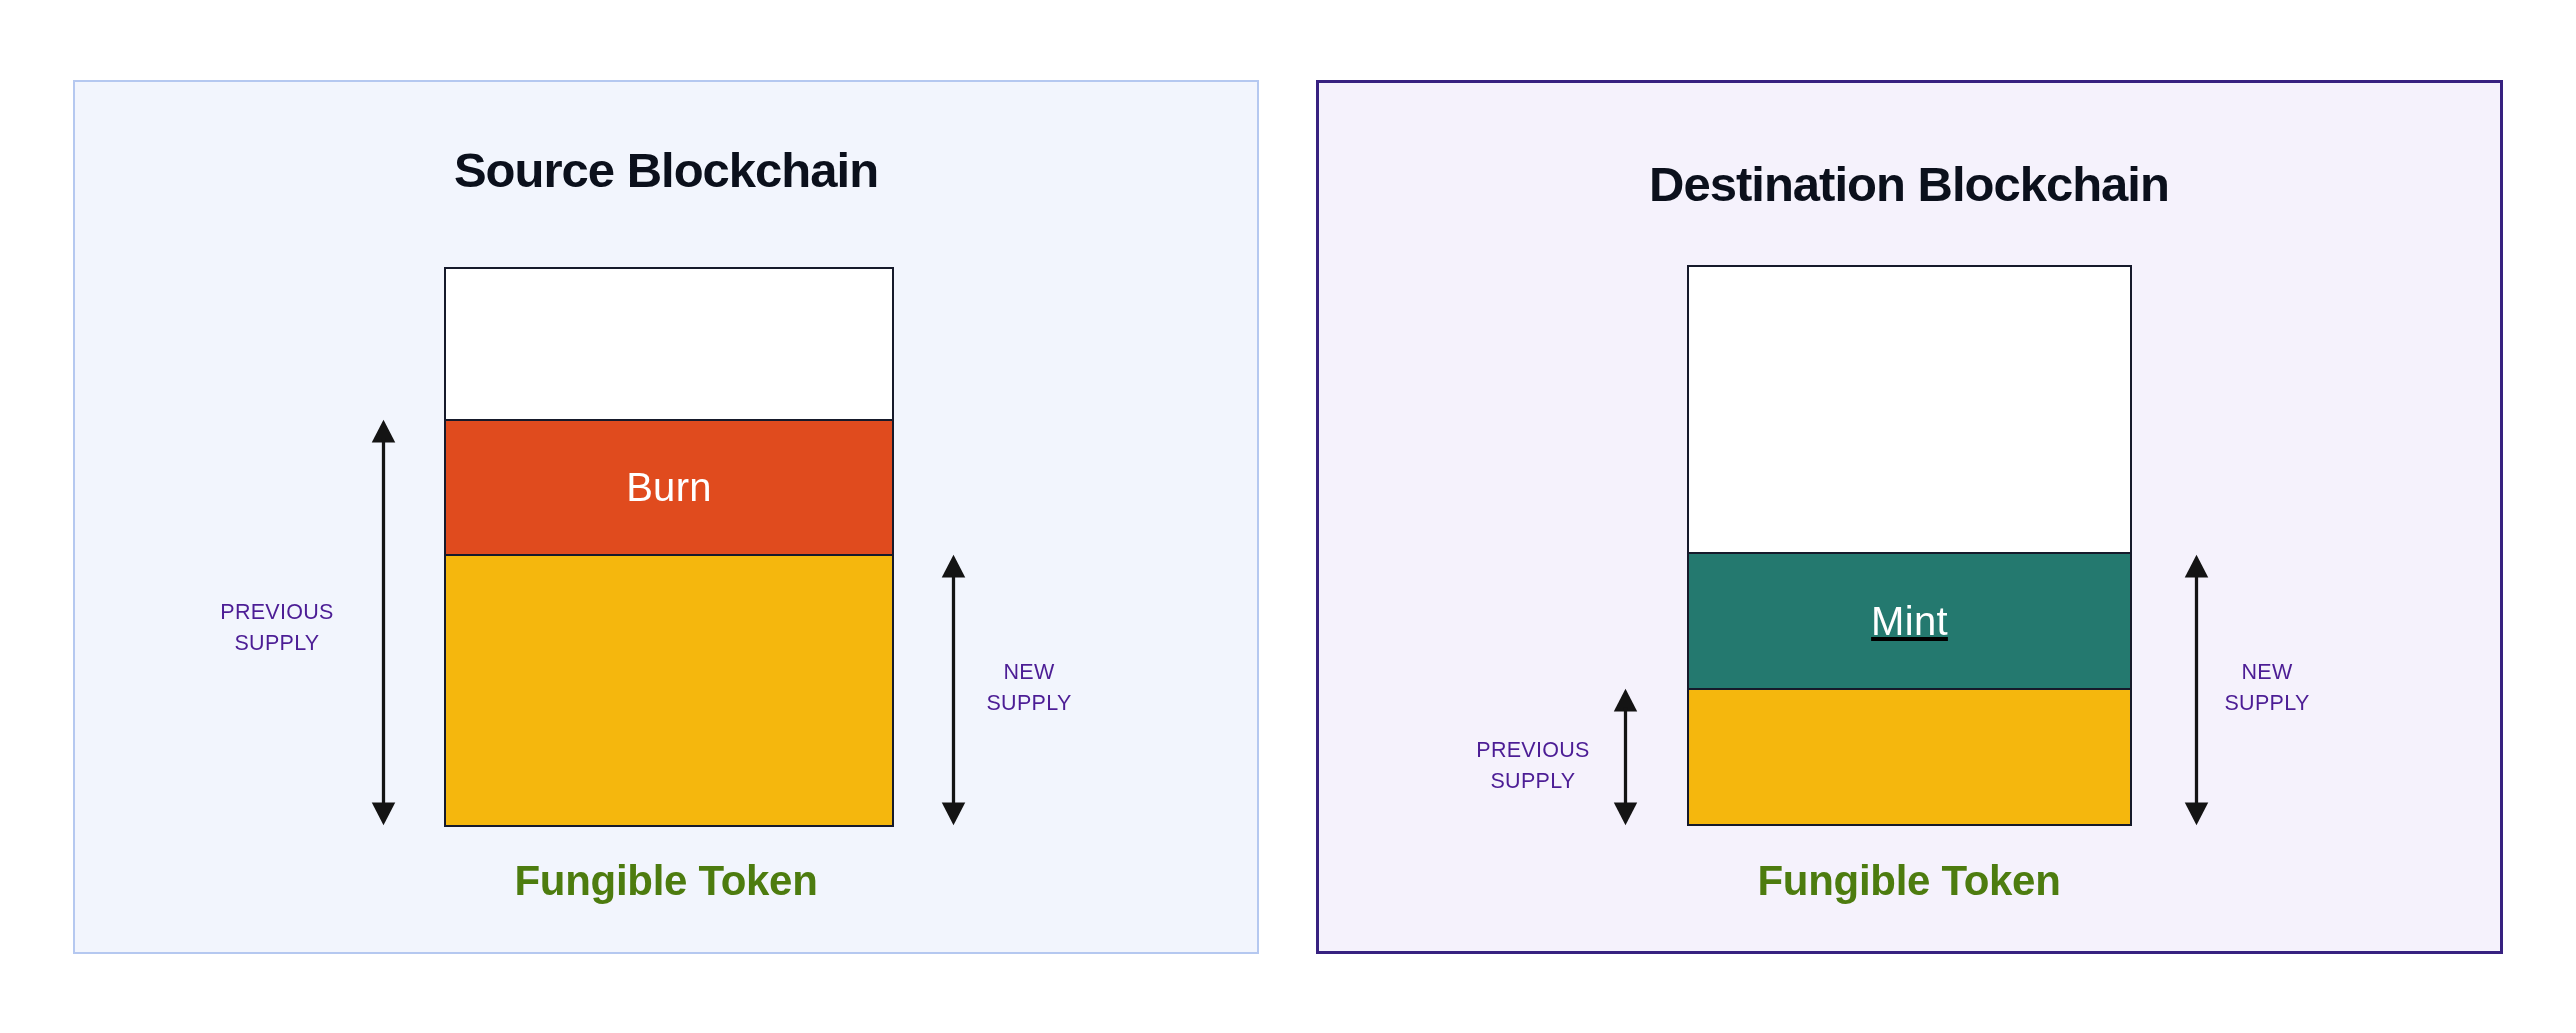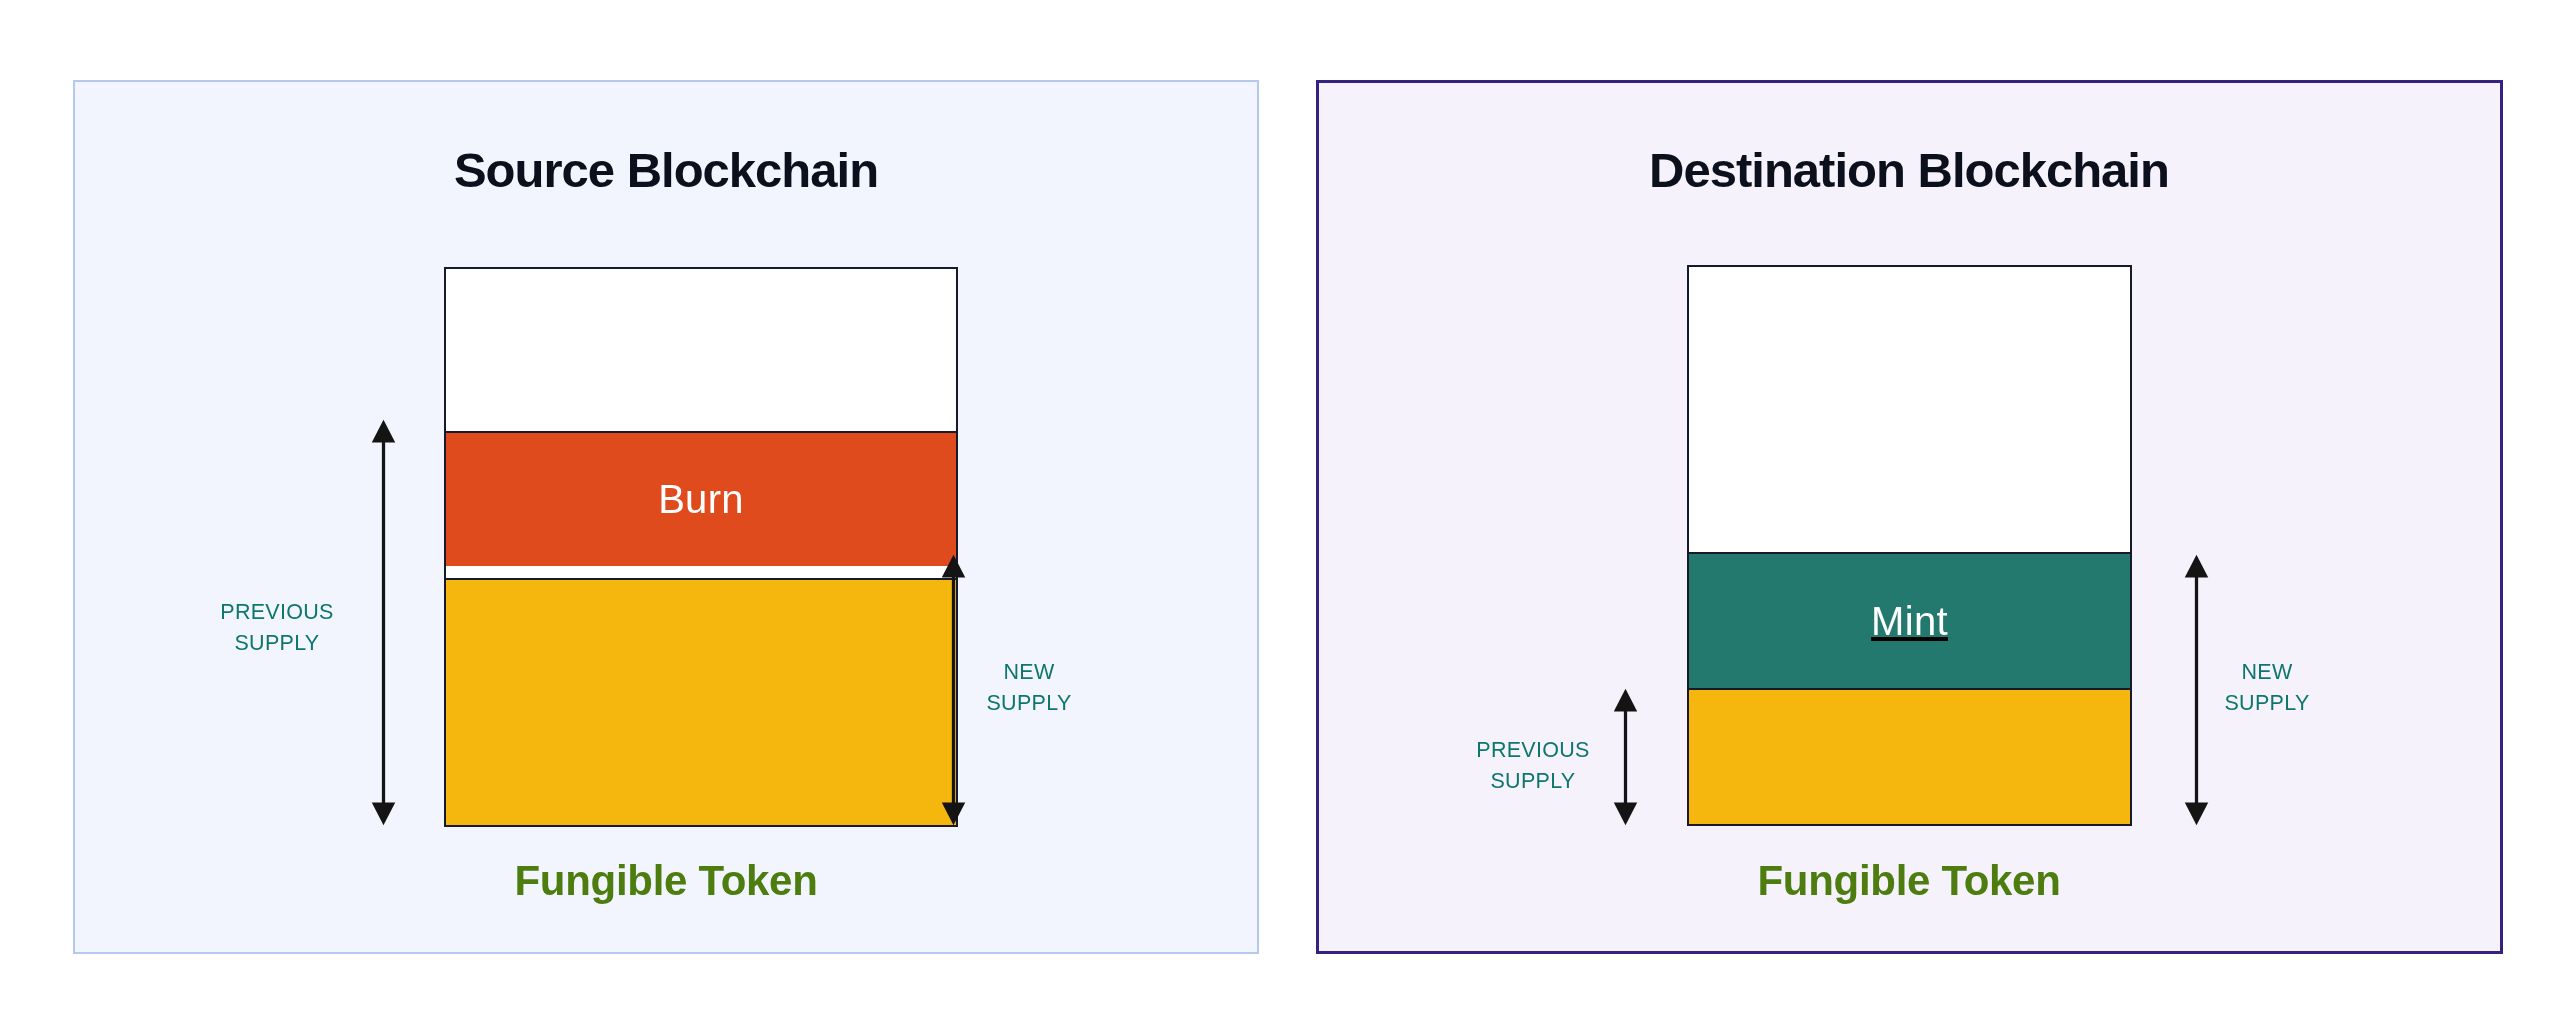--- a/index.html
+++ b/index.html
@@ -29,41 +29,41 @@
     font-size: 42px; font-weight: 700; letter-spacing: -0.3px;
     color: #4d7c0f; white-space: nowrap;
   }
 
   
   .bar {
     position: absolute; box-sizing: border-box;
     border: 2.6px solid #161A2B; background: #FFFFFF;
     display: flex; flex-direction: column;
   }
-  .bar--source { left: 444px;  top: 267px; width: 514px; height: 560px; gap: 12px; }
+  .bar--source { left: 444px;  top: 267px; width: 450px; height: 560px; }
   .bar--dest   { left: 1687px; top: 265px; width: 445px; height: 561px; }
   .seg { box-sizing: border-box; flex: 0 0 auto; display: flex; align-items: center; justify-content: center; }
   .seg + .seg { border-top: 2.6px solid #161A2B; }
   .seg--white { background: #FFFFFF; }
   .seg--burn  { background: #E04B1E; }
   .seg--mint  { background: #24796F; }
   .seg--gold  { background: #F5B70D; }
   .seg--fill  { flex: 1 1 auto; }
   .seg-label { color: #FFFFFF; font-size: 40px; font-weight: 500; letter-spacing: 0.3px; }
 
   
   .arrow { position: absolute; display: block; }
   .arrow line { stroke: #141414; stroke-width: 5; }
   .arrow polygon { fill: #141414; }
 
   
   .supply-label {
     position: absolute; transform: translate(-50%, -50%);
     font-size: 21.5px; font-weight: 400; letter-spacing: 0.3px;
-    line-height: 31px; color: #0f766e; text-align: center;
+    line-height: 31px; color: #4c1d95; text-align: center;
     white-space: pre-line;
   }
 </style>
 </head>
 <body>
 
 <div class="stage">
 
   <div class="panel panel--source"></div>
 
@@ -92,21 +92,21 @@
     <line x1="22" y1="30" x2="22" y2="387"></line>
   </svg>
 
   <div class="supply-label" style="left:1029px; top:688px;">NEW
 SUPPLY</div>
 
   <div class="caption" style="left:666px; top:881px;">Fungible Token</div>
 
   <div class="panel panel--dest"></div>
 
-  <div class="title" style="left:1909px; top:170px;">Destination Blockchain</div>
+  <div class="title" style="left:1909px; top:184px;">Destination Blockchain</div>
 
   <div class="bar bar--dest">
     <div class="seg seg--white" style="height:285px;"></div>
     <div class="seg seg--mint" style="height:136px;text-decoration:underline;">
       <span class="seg-label">Mint</span>
     </div>
     <div class="seg seg--gold seg--fill"></div>
   </div>
 
   <svg class="arrow" style="left:1611px; top:688px;" width="29" height="138" viewBox="0 0 44 212">

